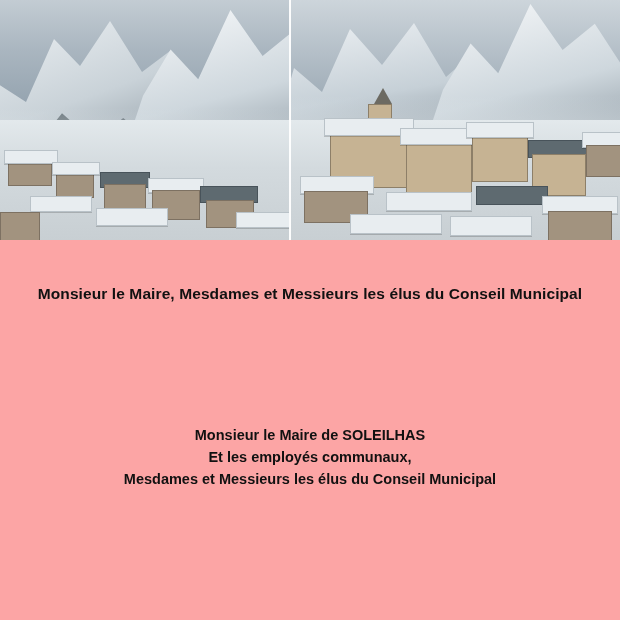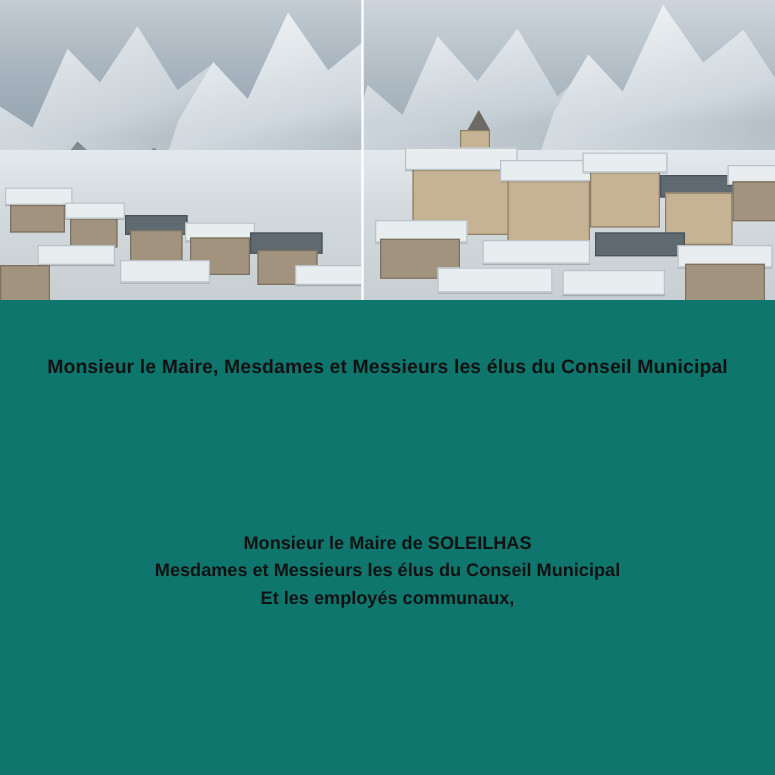--- a/index.html
+++ b/index.html
@@ -12,21 +12,21 @@
     height: 620px;
     overflow: hidden;
     font-family: "Liberation Sans", sans-serif;
     color: #111111;
   }
 
   .card {
     position: relative;
     width: 620px;
     height: 620px;
-    background: #0f766e;
+    background: #fca5a5;
   }
 
   
   .photo-banner {
     position: relative;
     width: 620px;
     height: 240px;
     overflow: hidden;
     background: #30404c;
     display: flex;
@@ -244,17 +244,17 @@
       <div class="roof" style="left:160px; top:216px; width:80px; height:18px;"></div>
     </div>
 
     <div class="seam"></div>
   </div>
 
   <div class="headline">Monsieur le Maire, Mesdames et Messieurs les élus du Conseil Municipal</div>
 
   <div class="body-block">
     <div class="body-line">Monsieur le Maire de SOLEILHAS</div>
+    <div class="body-line">Et les employés communaux,</div>
     <div class="body-line">Mesdames et Messieurs les élus du Conseil Municipal</div>
-    <div class="body-line">Et les employés communaux,</div>
   </div>
 
 </div>
 
 </body></html>

